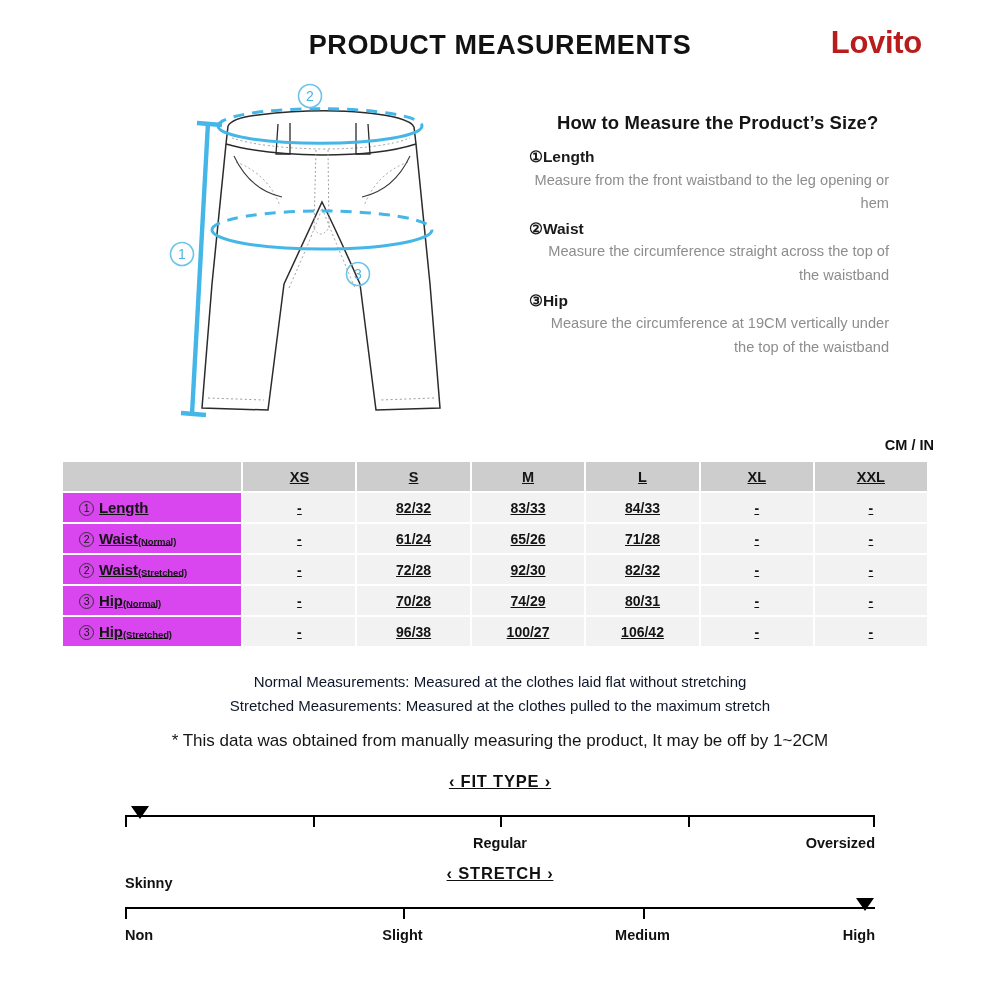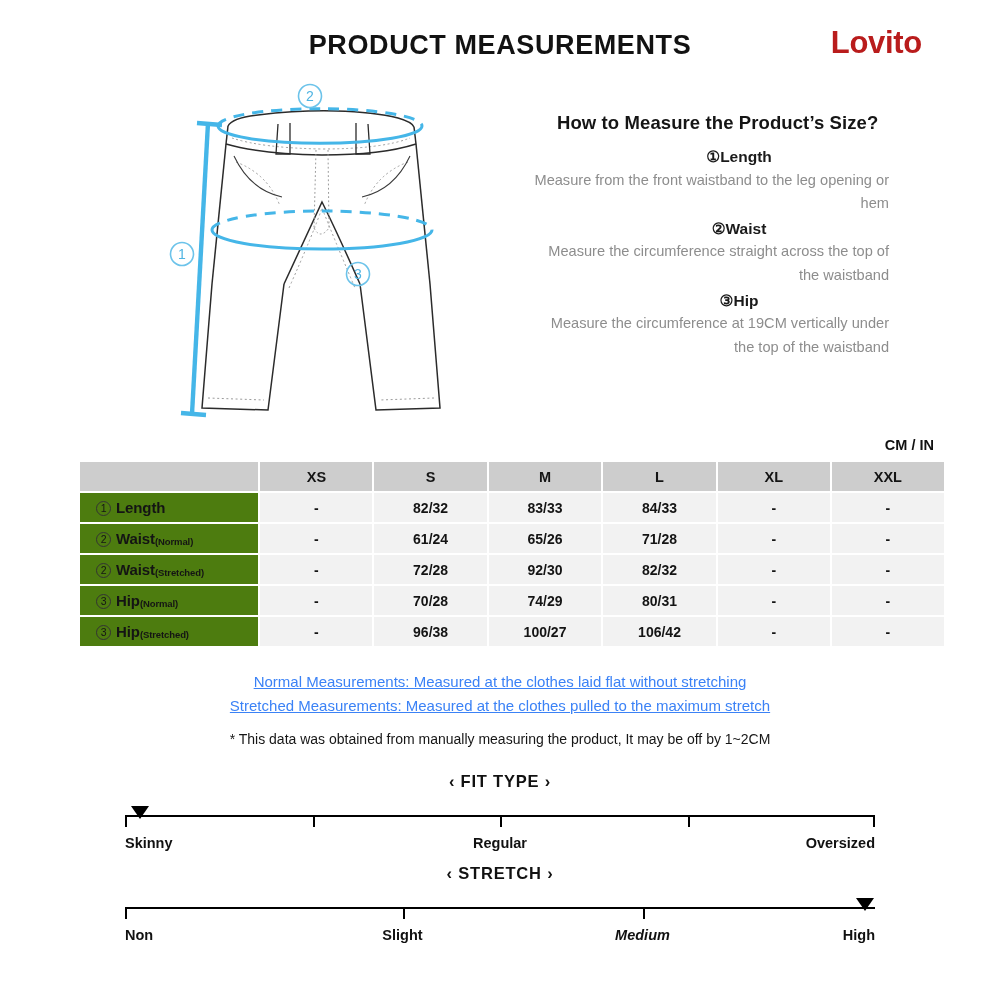--- a/index.html
+++ b/index.html
@@ -33,66 +33,65 @@
   
   .howto { position: absolute; left: 529px; top: 112px; width: 420px; }
   .howto-title {
     font-size: 18.5px; font-weight: 700; color: #151515;
     margin-bottom: 11px; letter-spacing: 0.1px; margin-left: 28px;
   }
   .howto-item { margin-bottom: 1px; }
   .howto-label {
     font-size: 15.5px; font-weight: 700; color: #1a1a1a;
     line-height: 1.52;
-    text-align: center;
   }
   .howto-desc {
     font-size: 14.6px; color: #8d8d8d; line-height: 1.62;
     max-width: 360px;
     text-align: right;
   }
 
   
   .unit-label {
     position: absolute; right: 66px; top: 437px;
     font-size: 14.5px; font-weight: 700; color: #111;
   }
-  .table-wrap { position: absolute; left: 78px; top: 460px; width: 868px; }
+  .table-wrap { position: absolute; left: 61px; top: 460px; width: 868px; text-decoration: underline; }
   table.meas { width: 868px; border-collapse: separate; border-spacing: 2px 2px; }
   table.meas th, table.meas td {
     height: 29px; text-align: center; vertical-align: middle;
     font-size: 14px; font-weight: 700; color: #141414;
   }
   table.meas thead th { background: #cdcdcd; font-size: 14.5px; }
   table.meas thead th.corner { background: #cdcdcd; }
   table.meas tbody th.rowhdr {
-    background: #4d7c0f; text-align: left; padding-left: 16px;
+    background: #d946ef; text-align: left; padding-left: 16px;
     font-size: 15px; font-weight: 600; letter-spacing: -0.1px;
   }
   table.meas tbody td { background: #f2f2f2; }
   col.c-label { width: 180px; }
   col.c-size  { width: 114px; }
   .circ {
     display: inline-block; width: 15px; height: 15px;
     border: 1.2px solid #333; border-radius: 50%;
     font-size: 10.5px; line-height: 13px; text-align: center;
     font-weight: 500; margin-right: 5px; vertical-align: 1px;
   }
   .sub { font-size: 9.5px; font-weight: 700; vertical-align: -1px; }
 
   
   .notes { position: absolute; left: 0; top: 670px; width: 1000px; text-align: center; }
-  .note-line { font-size: 15px; color: #3b82f6; line-height: 1.58; font-weight: 400; text-decoration: underline; }
-  .note-small { font-size: 14px; color: #161616; margin-top: 14px; }
+  .note-line { font-size: 15px; color: #0f172a; line-height: 1.58; font-weight: 400; }
+  .note-small { font-size: 17px; color: #161616; margin-top: 14px; }
 
   
   .scale-block { position: absolute; left: 0; width: 1000px; }
   .scale-title {
     width: 1000px; text-align: center;
-    font-size: 16.5px; font-weight: 800; letter-spacing: 0.8px; color: #111;
+    font-size: 16.5px; font-weight: 800; letter-spacing: 0.8px; color: #111; text-decoration: underline;
   }
   .scale-graphic { position: relative; width: 750px; margin: 14px auto 0; height: 22px; }
   .axis-line {
     position: absolute; left: 0; top: 10px; width: 750px; height: 2.4px; background: #000;
   }
   .cap {
     position: absolute; top: 10px; width: 2.4px; height: 12px; background: #000;
   }
   .cap.left { left: 0; }
   .cap.right { left: 747.6px; }
@@ -317,36 +316,36 @@
     <div class="scale-graphic">
       <div class="axis-line"></div>
       <div class="cap left"></div>
       <div class="cap right"></div>
       <div class="tick" style="left:25%;"></div>
       <div class="tick" style="left:50%;"></div>
       <div class="tick" style="left:75%;"></div>
       <div class="marker" style="left:6px;"></div>
     </div>
     <div class="scale-labels">
-      <span style="left:0;">Skinny</span>
+      <span style="left:0;margin-top:40px;">Skinny</span>
       <span style="left:50%; transform:translateX(-50%);">Regular</span>
       <span style="right:0;">Oversized</span>
     </div>
   </div>
 
   <div class="scale-block" style="top:864px;">
     <div class="scale-title">‹ STRETCH ›</div>
     <div class="scale-graphic">
       <div class="axis-line"></div>
       <div class="cap left"></div>
       <div class="tick" style="left:37%;"></div>
       <div class="tick" style="left:69%;"></div>
       <div class="marker" style="left:731px;"></div>
     </div>
     <div class="scale-labels">
       <span style="left:0;">Non</span>
       <span style="left:37%; transform:translateX(-50%);">Slight</span>
-      <span style="left:69%; transform:translateX(-50%);font-style:italic;">Medium</span>
+      <span style="left:69%; transform:translateX(-50%);">Medium</span>
       <span style="right:0;">High</span>
     </div>
   </div>
 
 </div>
 
 </body></html>

